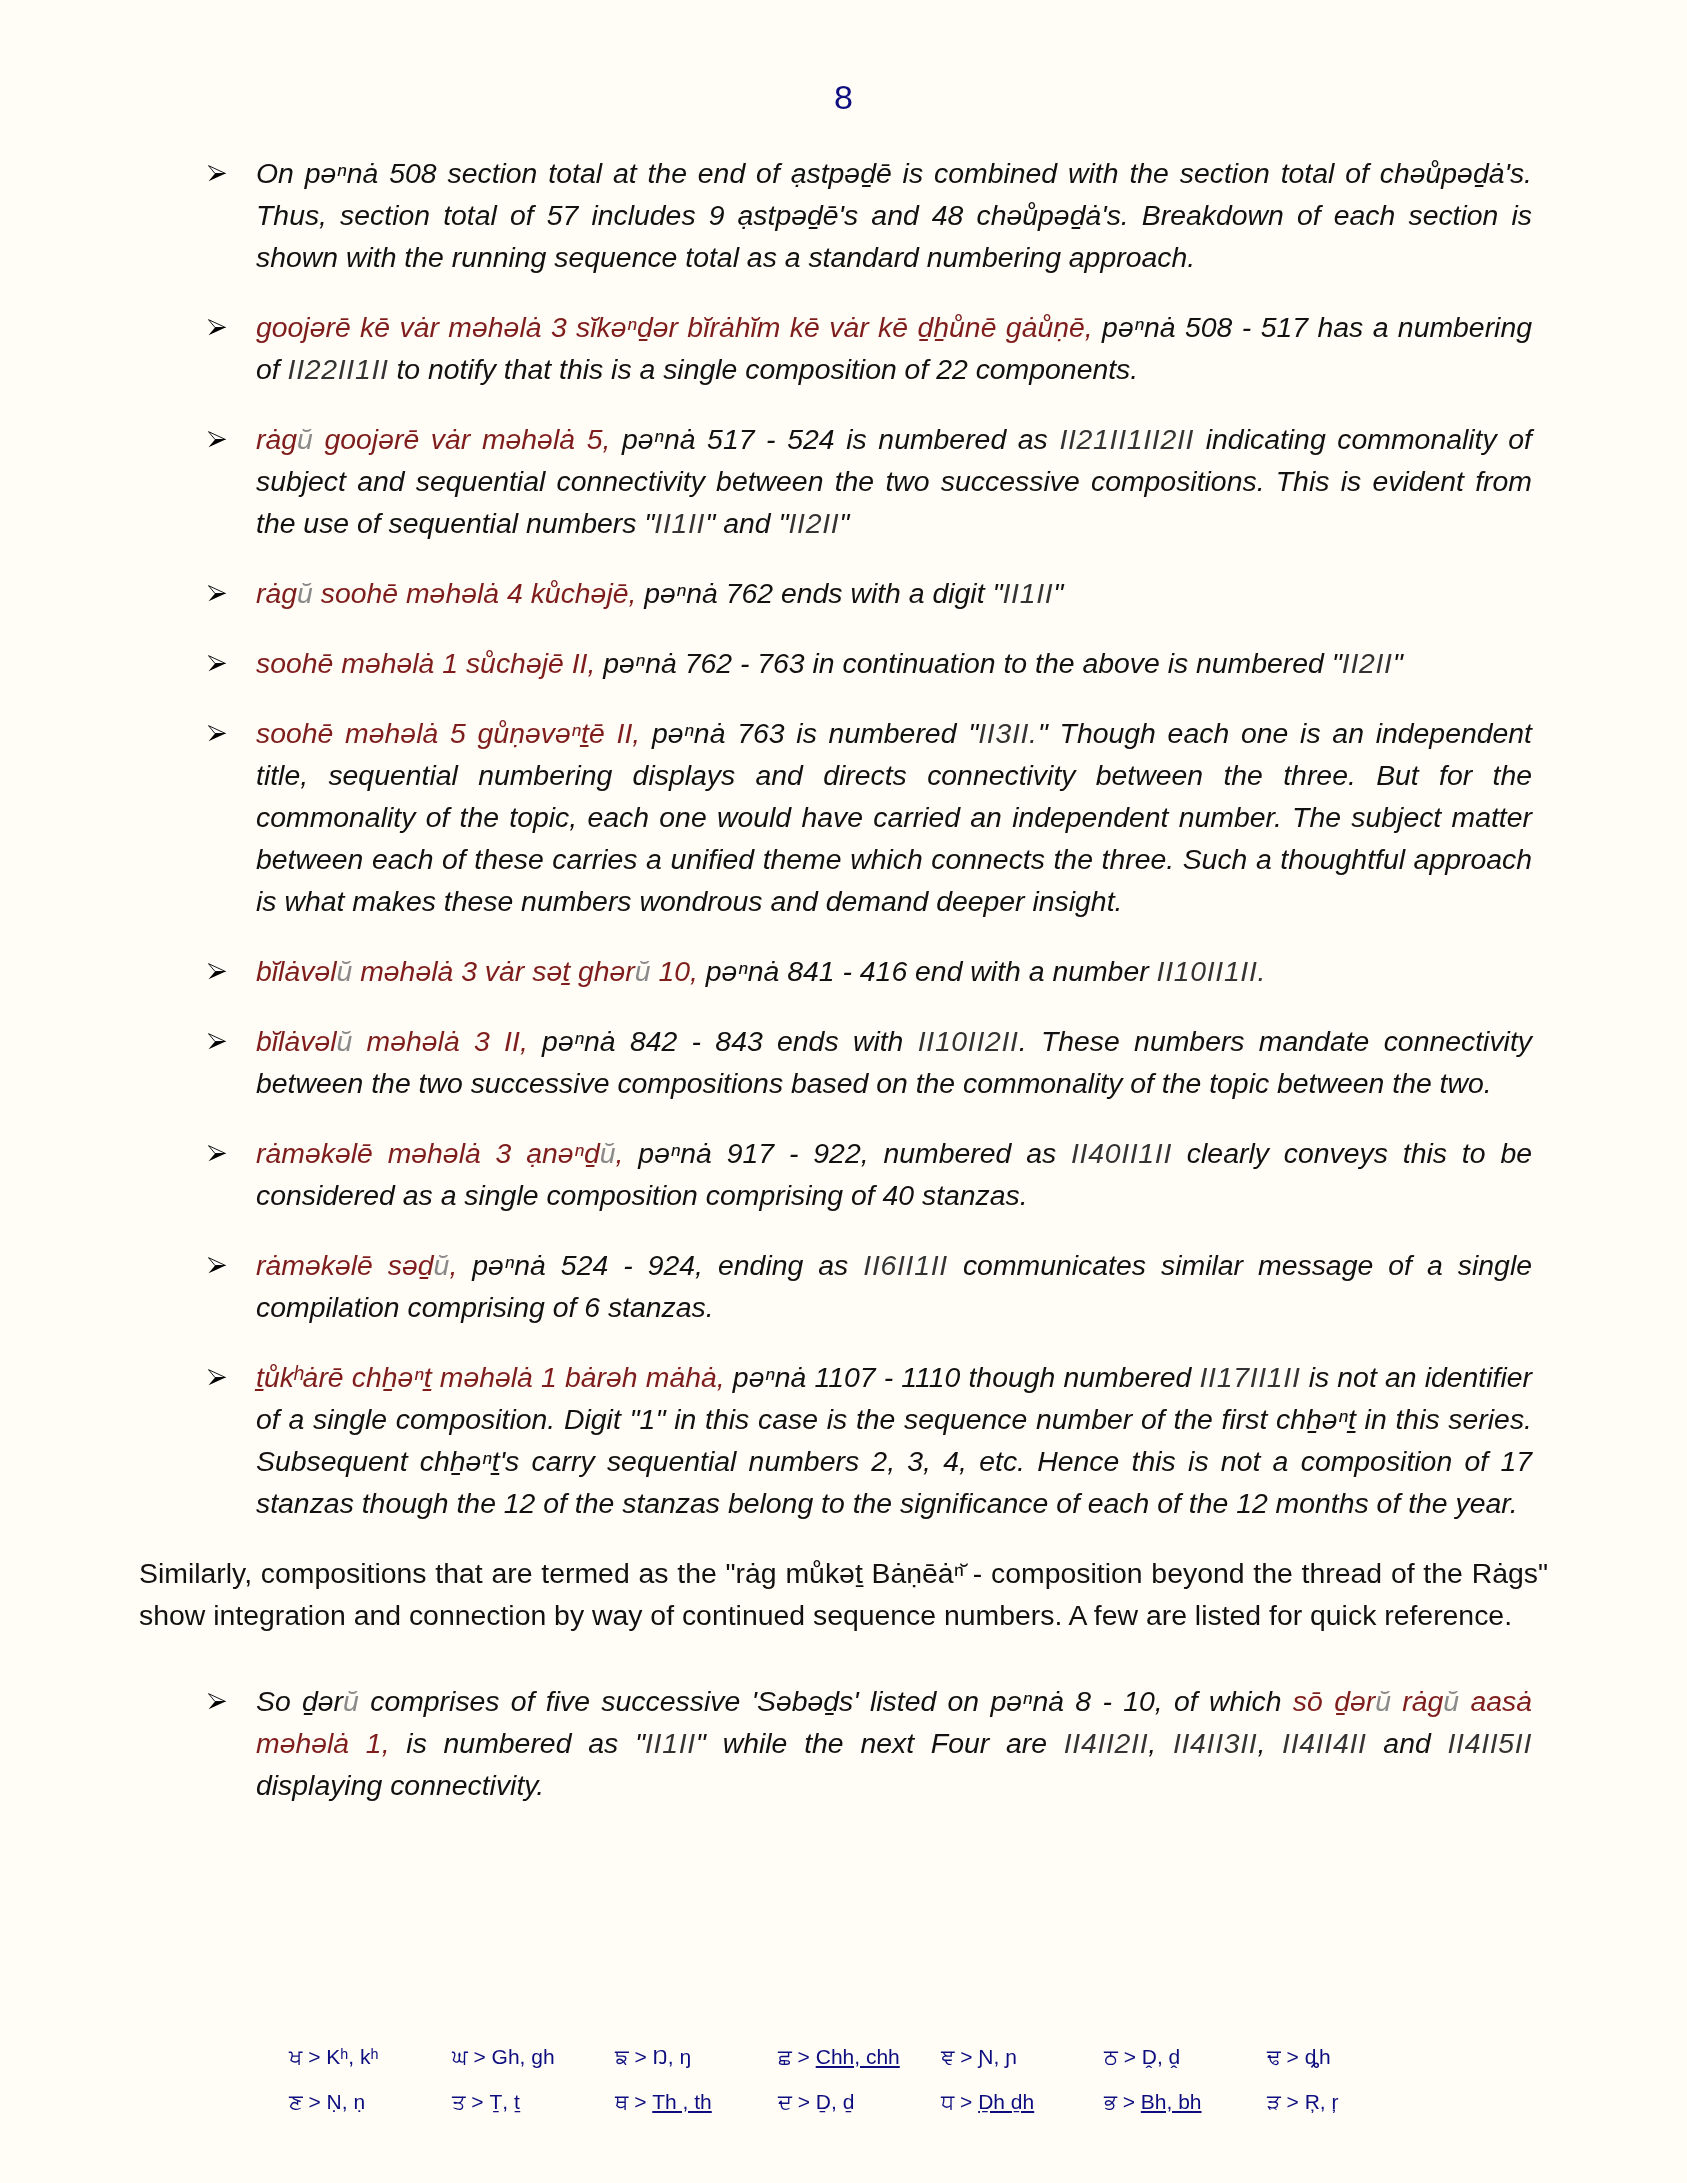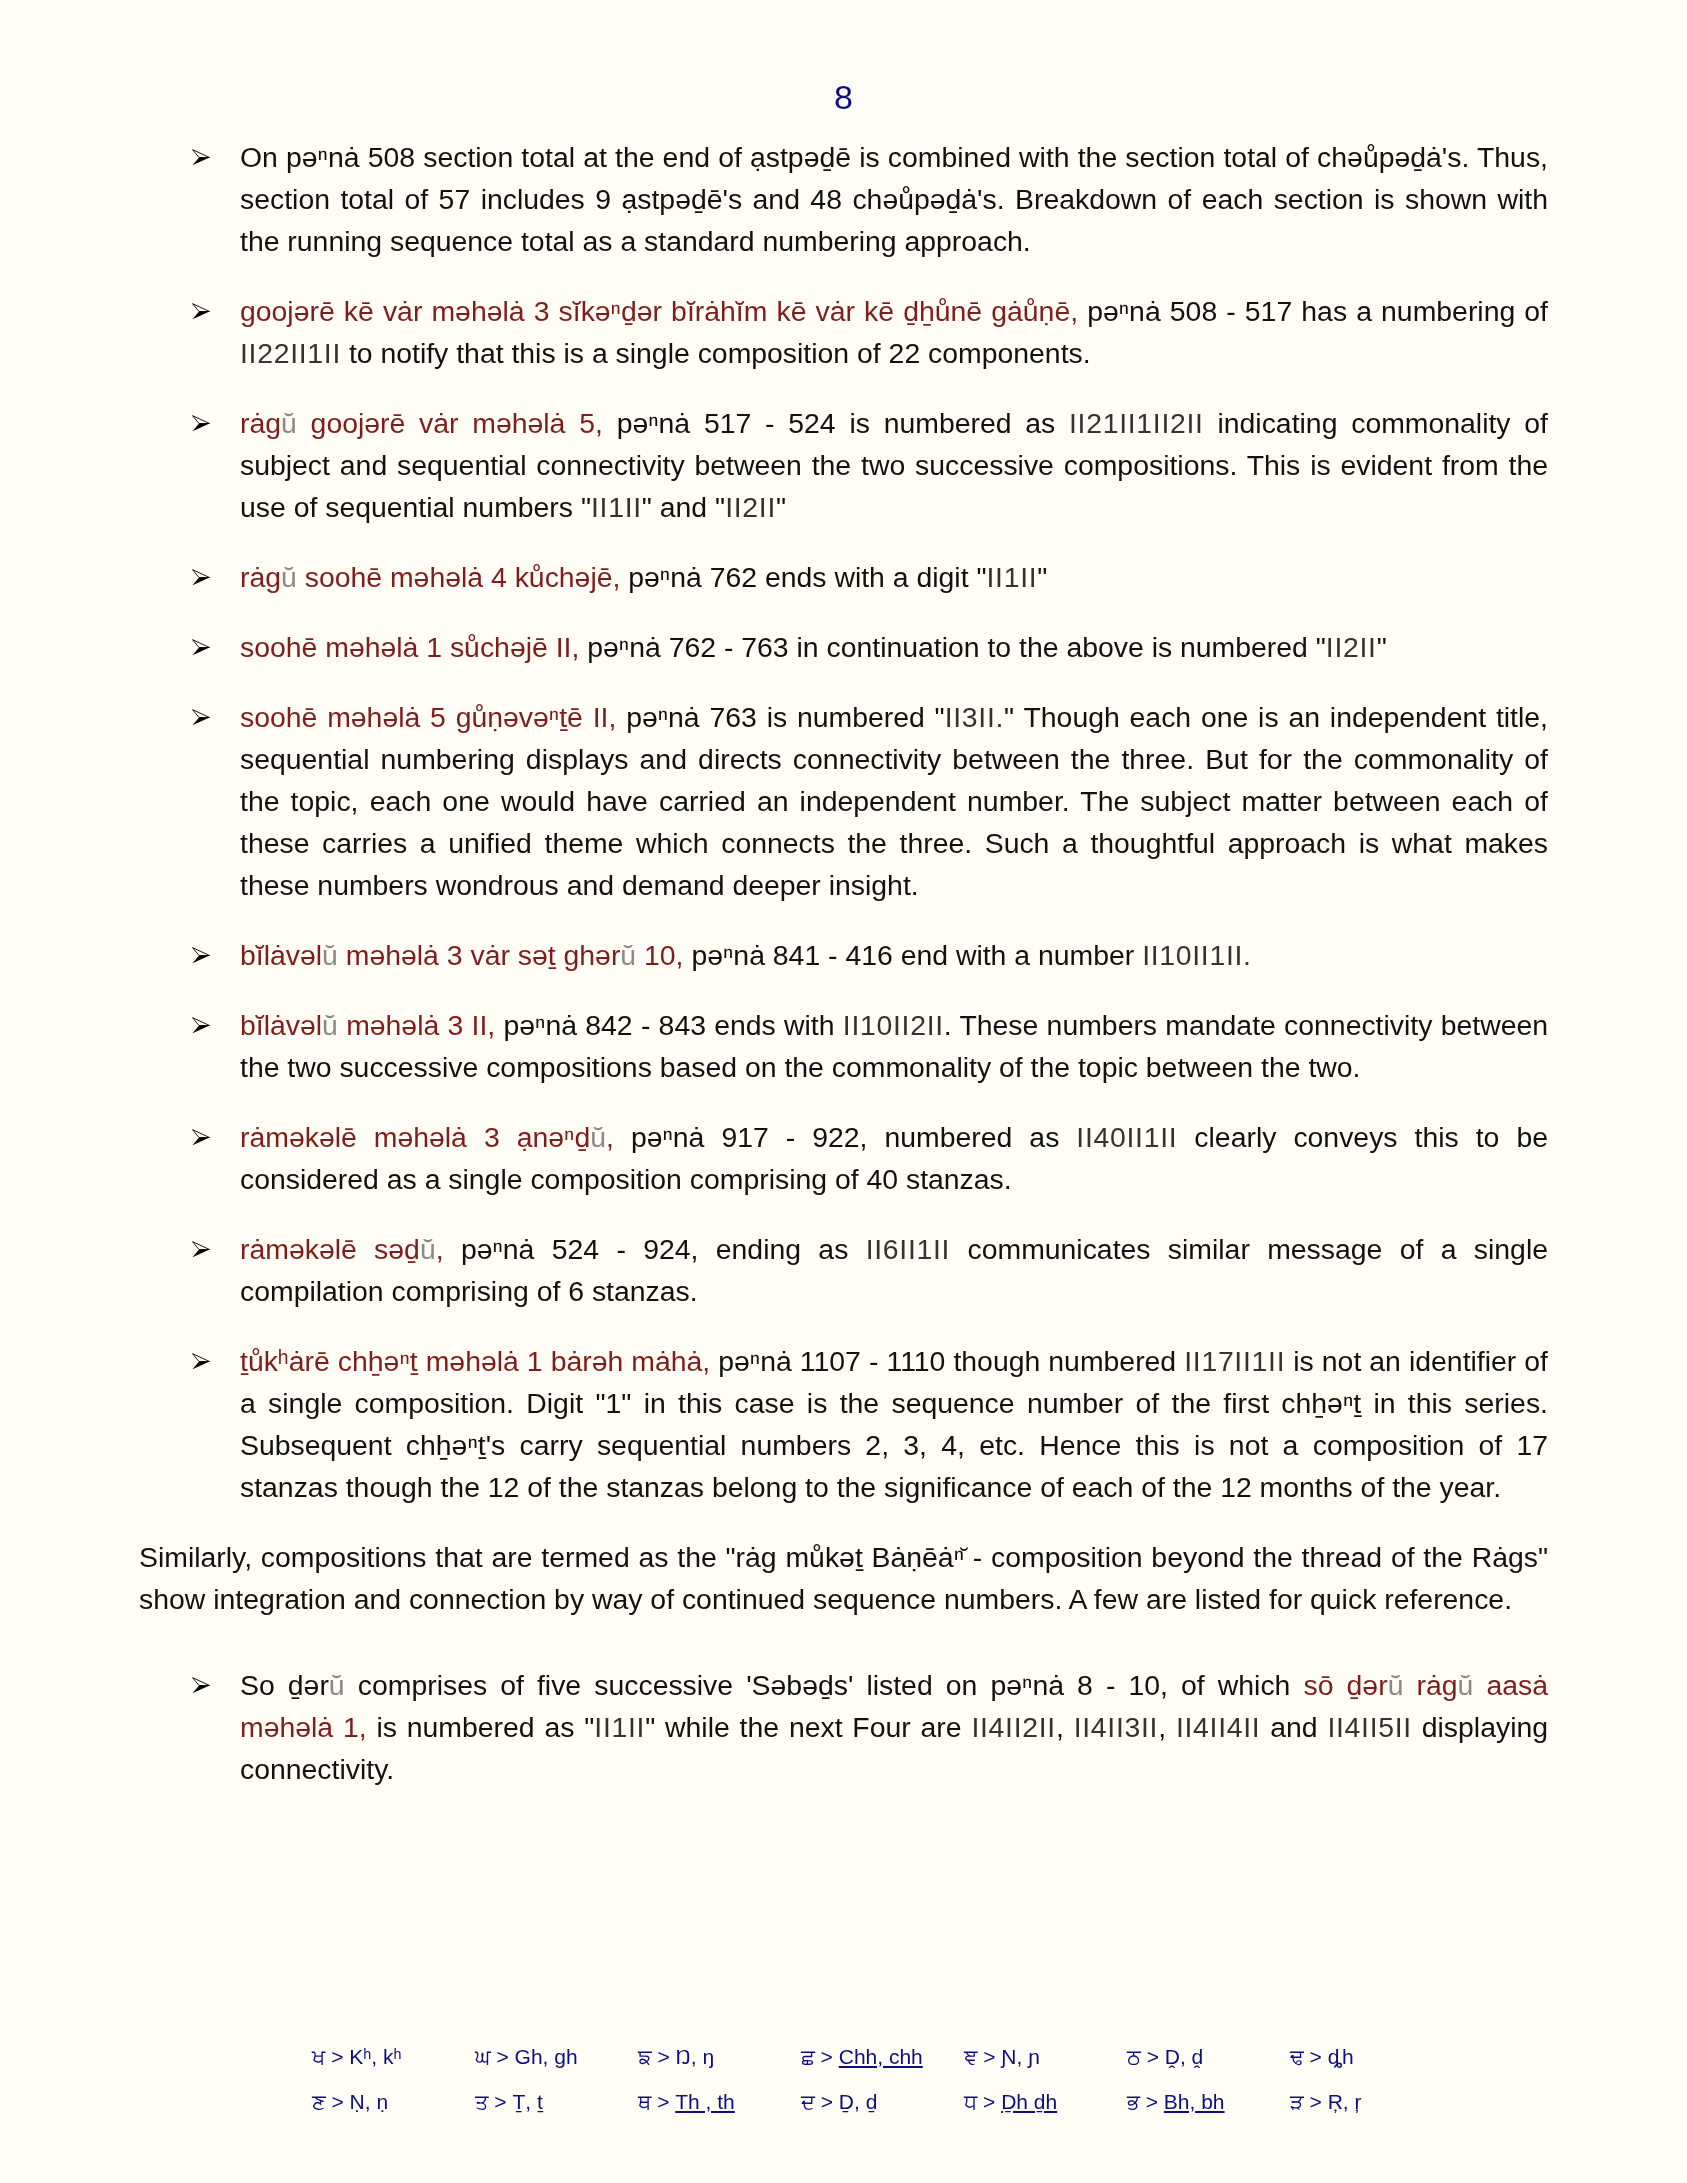--- a/index.html
+++ b/index.html
@@ -25,22 +25,23 @@
     color: #0d0d80;
   }
   .content {
     position: absolute;
     top: 136px;
     left: 139px;
     width: 1409px;
   }
   .bullet-list {
     list-style: none;
-    margin: 0;
+    margin: 16px;
     padding: 0;
+    font-style: italic;
   }
   .bullet-item {
     position: relative;
     padding-left: 101px;
     font-size: 28.4px;
     line-height: 42px;
     text-align: justify;
     margin-bottom: 28px;
   }
   .bullet-arrow {
@@ -55,21 +56,21 @@
     line-height: 42px;
     text-align: justify;
     margin: 0 0 44px 0;
   }
   .blue { color: #7f1d1d; }
   .grey { color: #8a8a8a; }
   .mark { color: #333333; letter-spacing: 0.7px; }
   .legend {
     position: absolute;
     top: 2034px;
-    left: 312px;
+    left: 289px;
     width: 1191px;
     color: #0d0d80;
     font-size: 21px;
   }
   .legend-row {
     display: flex;
     height: 45px;
     align-items: center;
   }
   .legend-cell {

